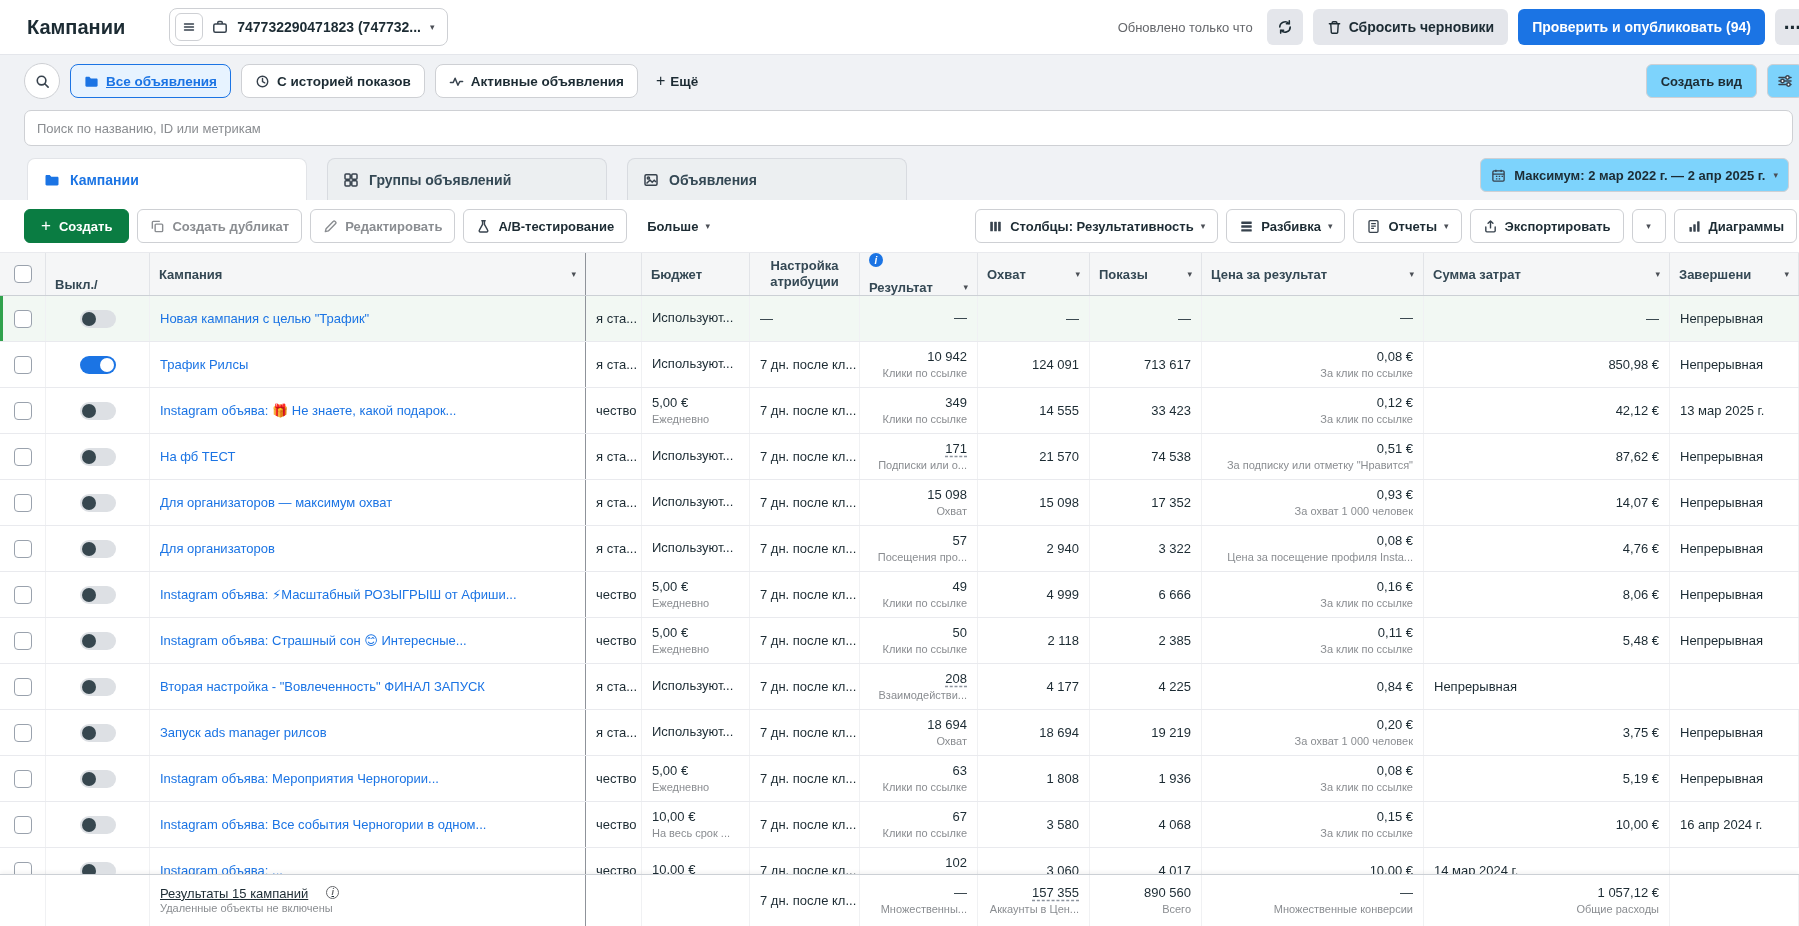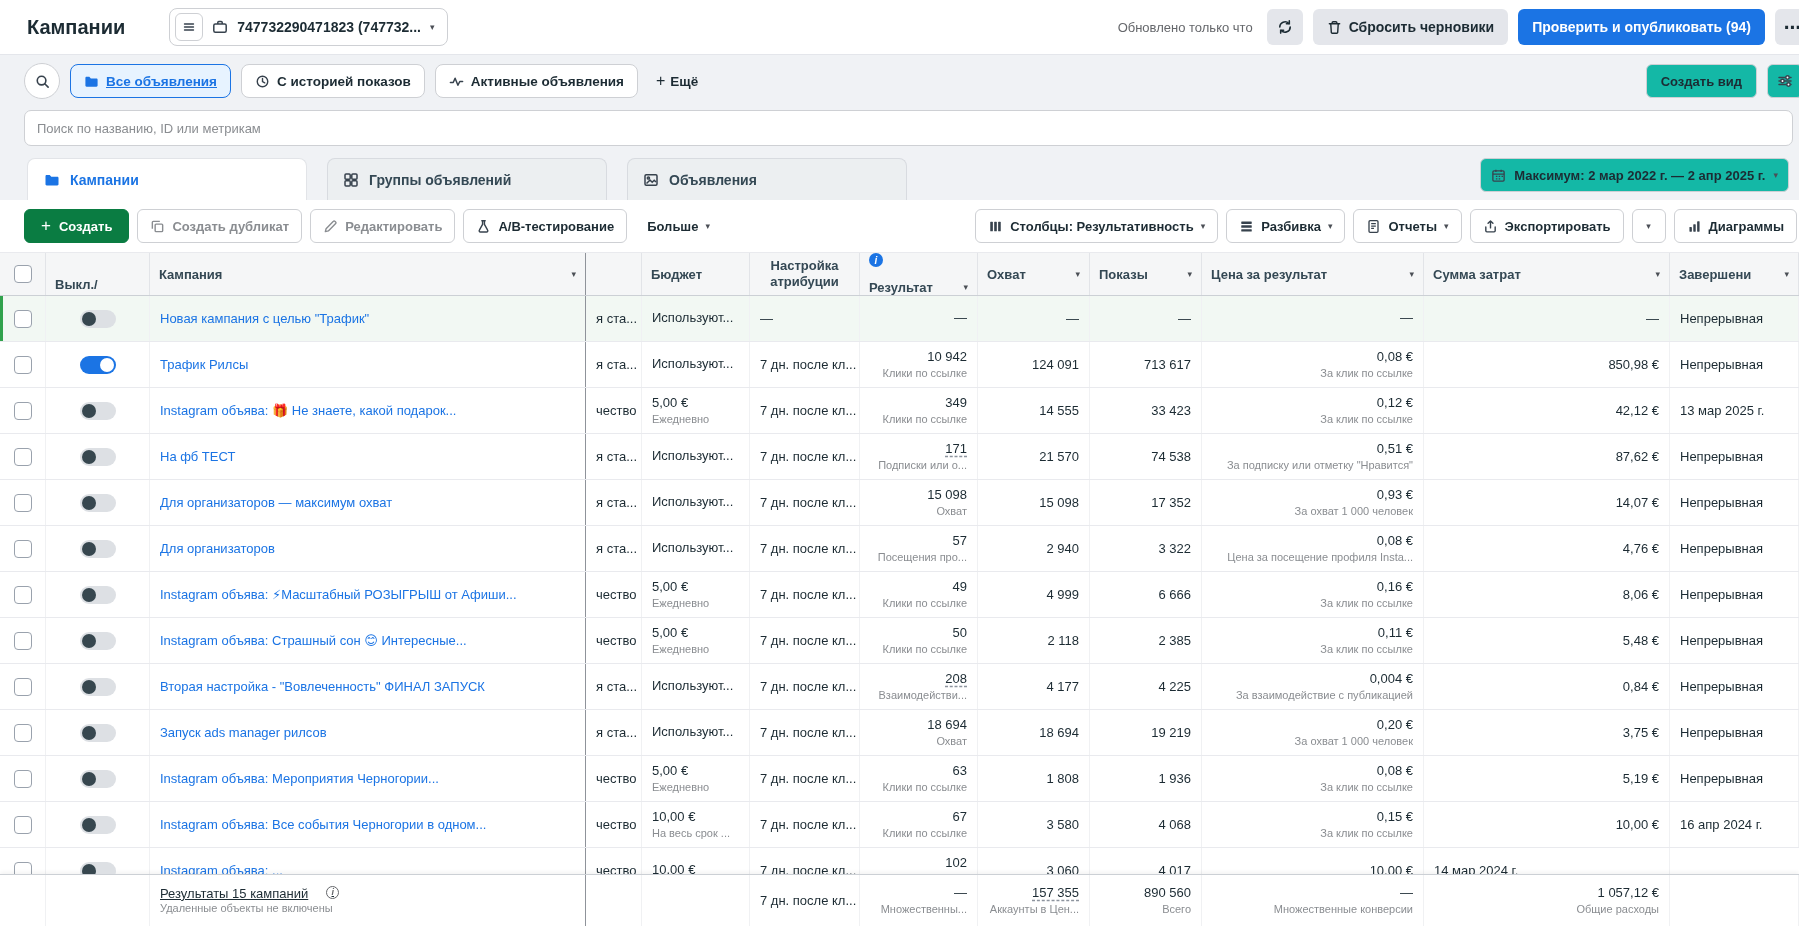--- a/index.html
+++ b/index.html
@@ -16,21 +16,21 @@
   .tb-left { display:flex; align-items:center; gap:44px; }
   .page-title { font-size:20px; font-weight:700; }
   .account-chip { display:flex; align-items:center; gap:9px; height:38px; padding:0 12px 0 5px; border:1px solid #ced0d4; border-radius:8px; background:#fff; cursor:pointer; }
   .acct-menu { width:28px; height:28px; border:1px solid #ced0d4; border-radius:6px; display:flex; align-items:center; justify-content:center; color:#37424d; }
   .acct-text { font-size:14px; font-weight:600; white-space:nowrap; }
   .tb-right { display:flex; align-items:center; gap:10px; }
   .updated { font-size:13px; color:#65676b; margin-right:4px; white-space:nowrap; }
   .chip { display:inline-flex; align-items:center; gap:7px; height:36px; padding:0 14px; border-radius:6px; font-size:14px; font-weight:600; border:none; background:#e4e6eb; color:#1c2b33; cursor:pointer; white-space:nowrap; }
   .chip.iconbtn { width:36px; padding:0; justify-content:center; }
   .chip.primary { background:#1b74e4; color:#fff; }
-  .chip.white { background:#14b8a6; border:1px solid #ced0d4; }
+  .chip.white { background:#7dd3fc; border:1px solid #ced0d4; }
   .overflow-chip { font-size:17px; letter-spacing:1px; margin-right:-22px; }
 
   
   .filterbar { height:52px; flex:none; background:#f0f2f5; display:flex; align-items:center; gap:10px; padding:0 10px 0 24px; overflow:hidden; }
   .roundbtn { width:36px; height:36px; border-radius:50%; border:1px solid #ced0d4; background:#fff; display:flex; align-items:center; justify-content:center; cursor:pointer; color:#37424d; flex:none; }
   .fchip { display:inline-flex; align-items:center; gap:7px; height:34px; padding:0 13px; border-radius:8px; border:1px solid #ced0d4; background:#fff; font-size:13.5px; font-weight:600; color:#1c2b33; cursor:pointer; white-space:nowrap; flex:none; }
   .fchip.active { background:#e7f3ff; border-color:#1b74e4; color:#1b74e4;text-decoration:underline; }
   .morebtn { display:inline-flex; align-items:center; gap:5px; background:none; border:none; font-size:13.5px; font-weight:600; color:#1c2b33; cursor:pointer; padding:0 8px; white-space:nowrap; }
   .plus-glyph { font-size:16px; font-weight:400; }
   .spacer { flex:1; }
@@ -649,24 +649,20 @@
           <div class="v">Используют...</div>
           <div class="sub"></div>
         </div>
     <div class="cell">7 дн. после кл...</div>
     <div class="cell num">
           <div class="v est">208</div>
           <div class="sub">Взаимодействи...</div>
         </div>
     <div class="cell num">4 177</div>
     <div class="cell num">4 225</div>
-    <div class="cell num">
-          <div class="v">0,004 €</div>
-          <div class="sub">За взаимодействие с публикацией</div>
-        </div>
     <div class="cell num">0,84 €</div>
     <div class="cell">Непрерывная</div>
   </div>
       <div class="trow grid">
     <div class="cell c-check">
           <span class="cb"></span>
         </div>
     <div class="cell c-toggle">
           <span class="toggle">
             <span class="knob"></span>

